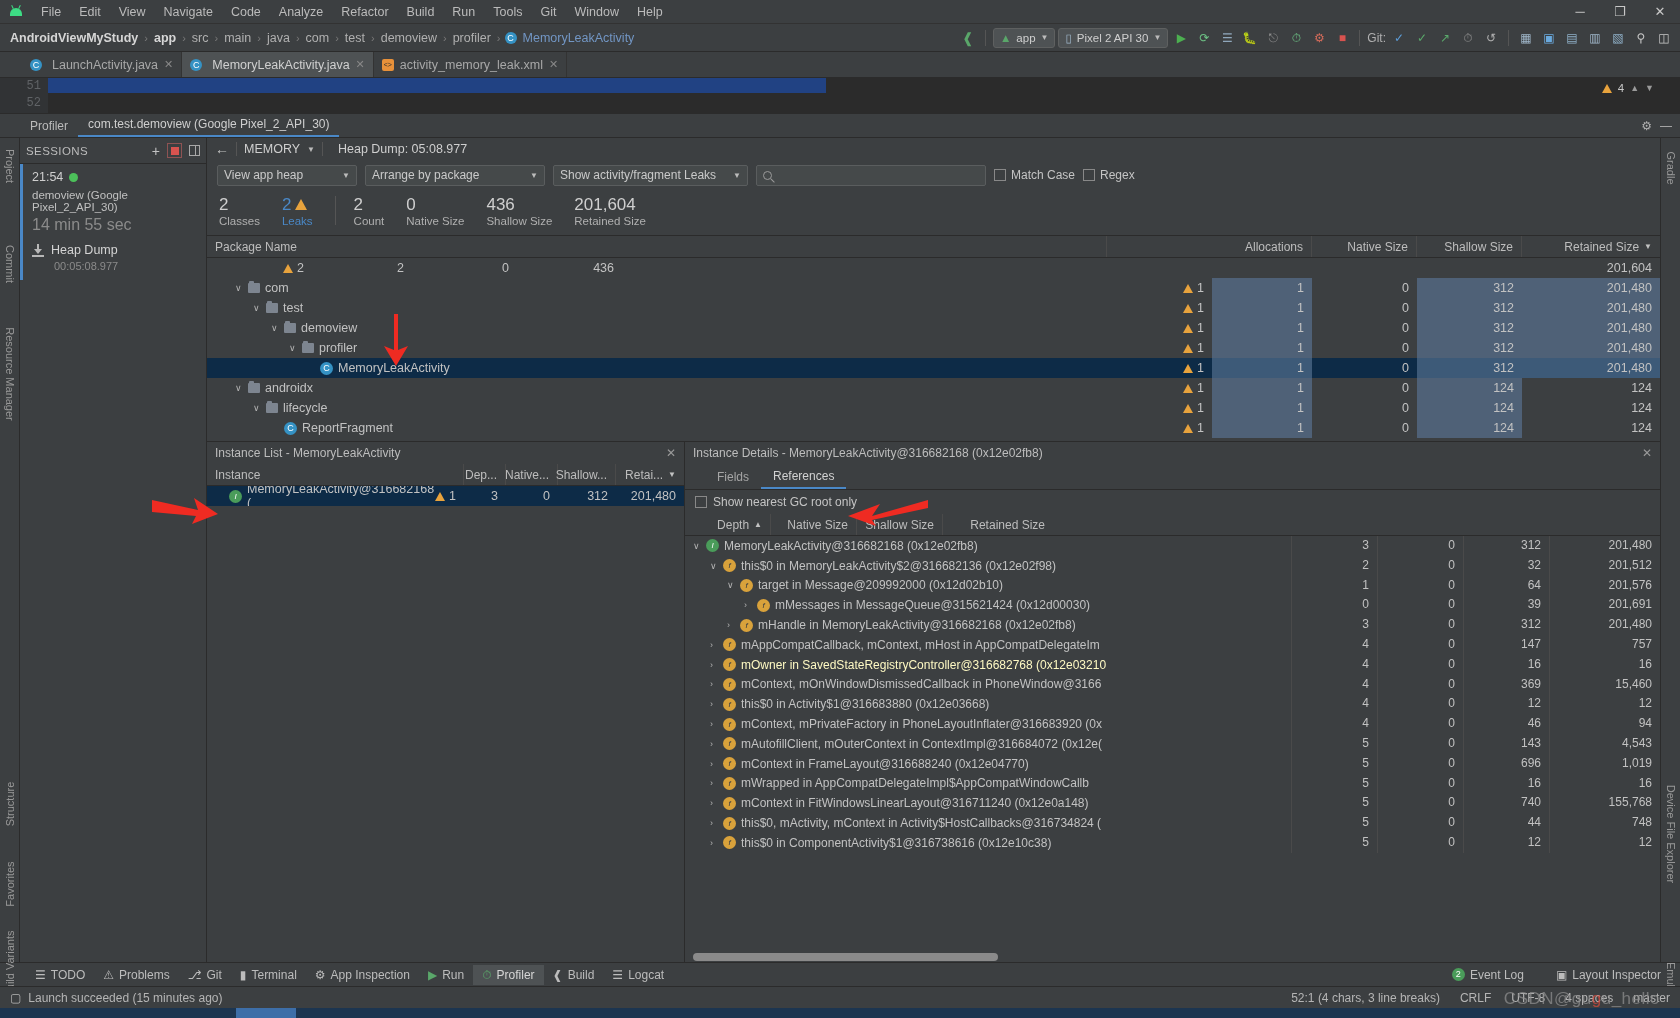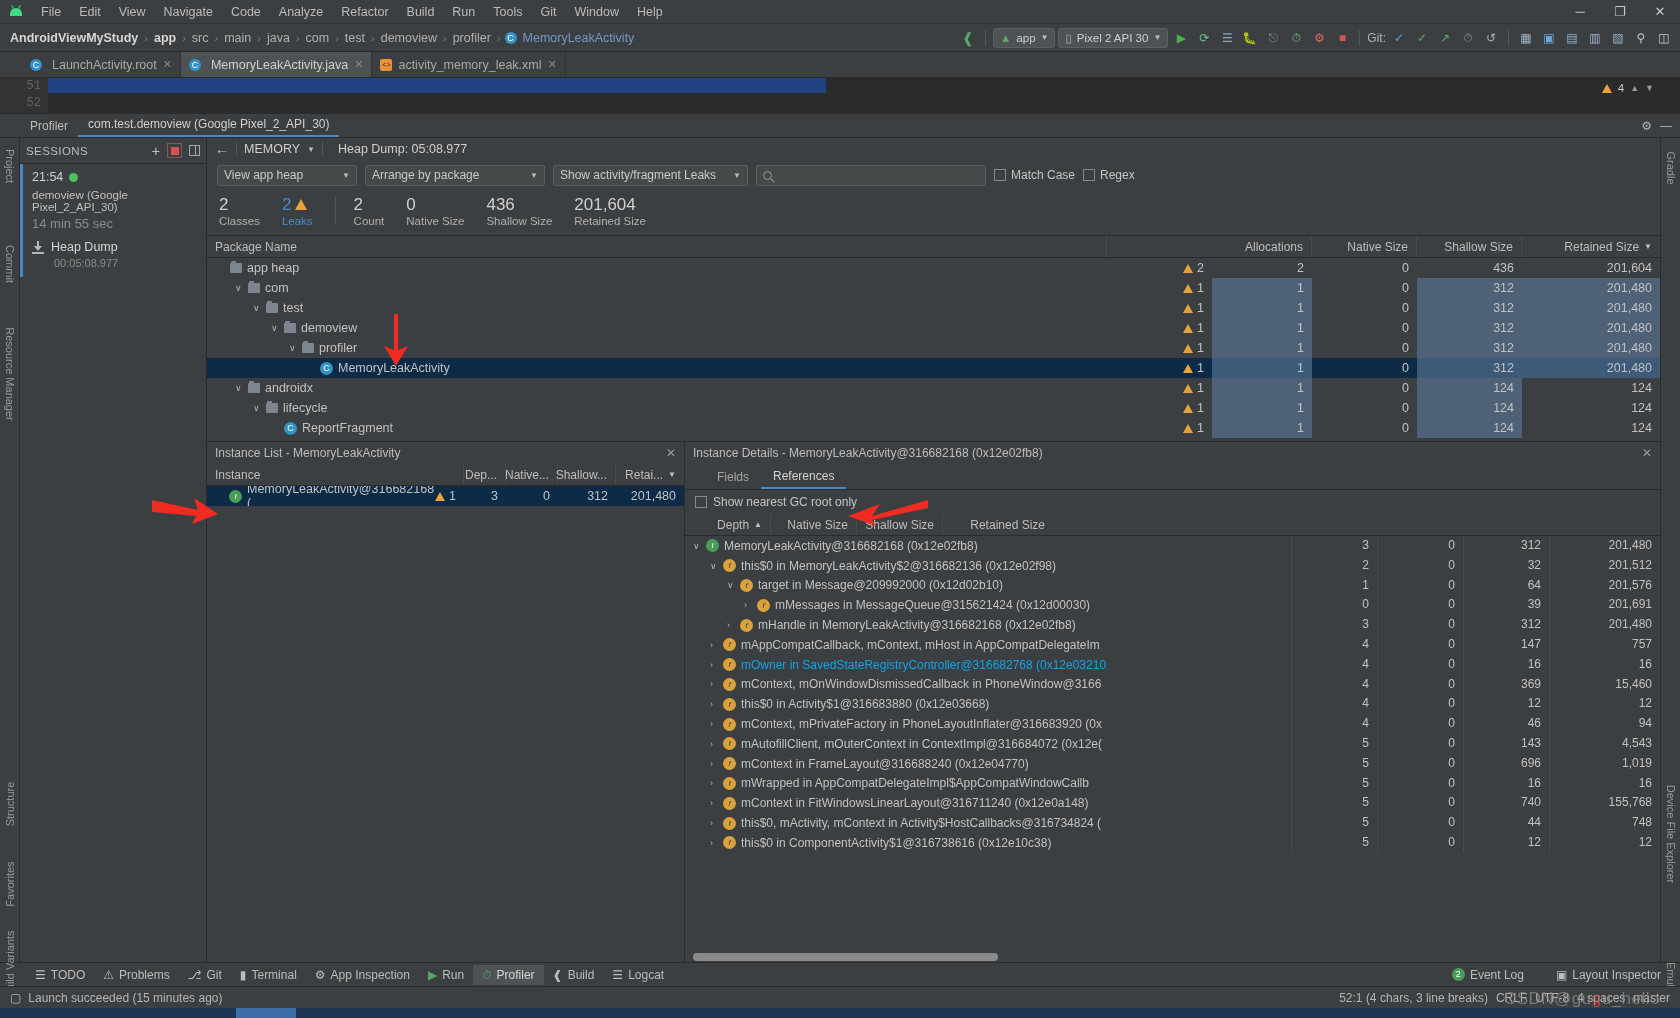--- a/index.html
+++ b/index.html
@@ -79,21 +79,21 @@
   .plus{ color:#c3c3c3; font-size:14px;}
   .stopbtn{ width:15px;height:15px;border:1px solid #8e5353; display:flex;align-items:center;justify-content:center;}
   .stopbtn i{ width:8px;height:8px;background:#d8534f; display:block;}
   .splitbtn{ width:11px;height:11px;border:1px solid #a8a8a8;position:relative;}
   .splitbtn:after{content:"";position:absolute;left:5px;top:0;bottom:0;width:1px;background:#a8a8a8;}
   .session-card{ border-left:3px solid #4a88c7; background:#3c3f41; padding:6px 8px 8px 9px;}
   .sc-row{ display:flex; align-items:center; gap:6px;}
   .sc-time{ color:#cfcfcf; font-size:12.5px;}
   .dot-green{ width:9px;height:9px;border-radius:50%;background:#4cc05a;display:inline-block;}
   .sc-name{ color:#c0c0c0; font-size:11.5px; margin-top:5px;}
-  .sc-dur{ color:#8b8b8b; font-size:13px; margin-top:3px;}
+  .sc-dur{ color:#8b8b8b; font-size:16px; margin-top:3px;}
   .sc-heap{ display:flex; align-items:center; gap:7px; margin-top:9px;}
   .sc-heap .hd{ color:#d4d4d4; font-size:12.5px;}
   .sc-heapt{ color:#8b8b8b; font-size:11px; margin-top:3px; margin-left:22px;}
   .dlicon{ width:12px;height:13px; position:relative; display:inline-block;}
   .dlicon:before{content:"";position:absolute;left:5px;top:0;width:2px;height:7px;background:#b7b7b7;}
   .dlicon:after{content:"";position:absolute;left:0;bottom:0;width:12px;height:2px;background:#b7b7b7;}
   .dlicon span{position:absolute;left:2px;top:5px;width:0;height:0;border-left:4px solid transparent;border-right:4px solid transparent;border-top:5px solid #b7b7b7;}
 
   
   .pmain{ flex:1; display:flex; flex-direction:column; min-width:0; background:#3c3f41;}
@@ -168,21 +168,21 @@
   
   .vstripR{ width:20px; background:#3c3f41; border-left:1px solid #2b2b2b; position:relative; flex:none;}
 
   
   .bottombar{ height:24px; background:#3c3f41; display:flex; align-items:center; padding-left:26px; gap:0; border-top:1px solid #2b2b2b;}
   .bbitem{ display:flex; align-items:center; gap:5px; padding:3px 9px; color:#bcbcbc; font-size:12px;}
   .bbitem.active{ background:#4e5254; color:#d6d6d6;}
   .bbright{ margin-left:auto; display:flex; align-items:center; gap:14px; padding-right:10px;}
   .greenbadge{ width:13px;height:13px;border-radius:50%;background:#4a9c5a;color:#fff;font-size:9px;line-height:13px;text-align:center;}
   .statusbar{ height:22px; background:#3c3f41; display:flex; align-items:center; padding:0 10px; color:#b5b5b5; font-size:12px; gap:7px; border-top:1px solid #2b2b2b; position:relative;}
-  .sb-right{ margin-left:auto; display:flex; align-items:center; gap:8px;}
+  .sb-right{ margin-left:auto; display:flex; align-items:center; gap:20px;}
   .watermark{ position:absolute; right:20px; bottom:-1px; color:#8d8d8d; font-size:17px; opacity:.75; letter-spacing:.5px; pointer-events:none;}
   .watermark .red{ color:#d24b3e; }
   .taskbarstub{ height:10px; background:#1c3550; display:flex;}
   .taskbarstub i{ width:60px; height:10px; background:#3d6ea8; margin-left:236px; display:block;}
 
   
   .arrow{ position:absolute; pointer-events:none; z-index:50;}
 </style>
 </head>
 <body>
@@ -272,21 +272,21 @@
       <span class="ticon" style="color:#9fb6c9;">▥</span>
       <span class="ticon" style="color:#8fb0c8;">▧</span>
       <span class="ticon" style="color:#c6c6c6;">⚲</span>
       <span class="ticon" style="color:#c6c6c6;">◫</span>
     </div>
   </div>
 
   <div class="tabsrow">
     <div class="etab">
       <span class="crumb-ico">C</span>
-      <span>LaunchActivity.root</span>
+      <span>LaunchActivity.java</span>
       <span class="x">✕</span>
     </div>
     <div class="etab active">
       <span class="crumb-ico">C</span>
       <span>MemoryLeakActivity.java</span>
       <span class="x">✕</span>
     </div>
     <div class="etab">
       <span class="xml-ico"></span>
       <span>activity_memory_leak.xml</span>
@@ -434,25 +434,20 @@
           <div class="th r" style="width:100px;">Allocations</div>
           <div class="th r" style="width:105px;">Native Size</div>
           <div class="th r" style="width:105px;">Shallow Size</div>
           <div class="th r" style="flex:1;border-right:none;">
             <span>Retained Size</span>
             <span class="sortcaret">▼</span>
           </div>
         </div>
         <div class="tbody" id="heap-rows">
             <div class="trow">
-              <div class="cell" style="width: 900px; padding-left: 10px;">
-                <span class="chev"></span>
-                <span class="folder"></span>
-                <span>app heap</span>
-              </div>
               <div class="cell r" style="width: 105px;">
                 <span class="wrn">
                   <span class="t"></span>
                   <span>2</span>
                 </span>
               </div>
               <div class="cell r" style="width: 100px;">2</div>
               <div class="cell r" style="width: 105px;">0</div>
               <div class="cell r" style="width: 105px;">436</div>
               <div class="cell r" style="flex: 1 1 0%;">201,604</div>
@@ -717,21 +712,21 @@
                 </div>
                 <div class="rnum">4</div>
                 <div class="rnum">0</div>
                 <div class="rnum">147</div>
                 <div class="rnum last">757</div>
               </div>
               <div class="rrow">
                 <div class="rname" style="padding-left: 25px;">
                   <span class="chev">›</span>
                   <span class="fld-ico">f</span>
-                  <span style="color: #0ea5e9;">mOwner in SavedStateRegistryController@316682768 (0x12e03210</span>
+                  <span style="color: #fef9c3;">mOwner in SavedStateRegistryController@316682768 (0x12e03210</span>
                 </div>
                 <div class="rnum">4</div>
                 <div class="rnum">0</div>
                 <div class="rnum">16</div>
                 <div class="rnum last">16</div>
               </div>
               <div class="rrow">
                 <div class="rname" style="padding-left: 25px;">
                   <span class="chev">›</span>
                   <span class="fld-ico">f</span>

